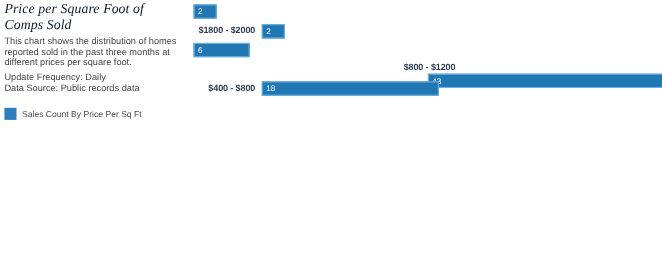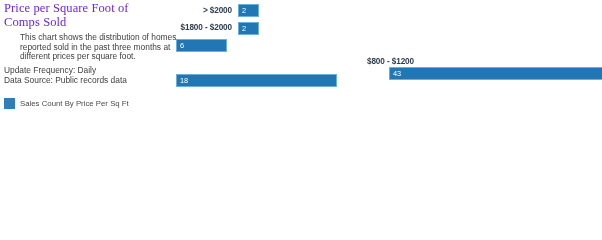--- a/index.html
+++ b/index.html
@@ -30,33 +30,34 @@
     left: 4px;
     top: 2px;
     width: 172px;
     height: 108px;
   }
 
   #chart-title {
     font-family: "Liberation Serif", serif;
     font-size: 12.5px;
     line-height: 13.5px;
-    color: #6d28d9;
+    color: #0f172a;
     letter-spacing: 0.1px;
     margin: 0 0 4px 0;
     width: 162px;
+    font-style: italic;
   }
 
   #chart-description {
     font-family: "Liberation Sans", sans-serif;
     font-size: 8.4px;
     line-height: 9.6px;
     color: #3f3f3f;
     width: 160px;
-    margin: 0 0 3px 16px;
+    margin: 0 0 3px 0;
   }
 
   .meta-line {
     font-family: "Liberation Sans", sans-serif;
     font-size: 8.4px;
     line-height: 10.5px;
     color: #3f3f3f;
     white-space: nowrap;
   }
 
@@ -164,21 +165,20 @@
 
     <div id="legend">
       <span id="legend-swatch"></span>
       <span id="legend-label">Sales Count By Price Per Sq Ft</span>
     </div>
   </div>
 
   <div id="chart-panel">
 
     <div class="bar-row" style="top:4px;">
-      <span class="cat-label">&gt; $2000</span>
       <span class="bar-wrap">
         <span class="bar" style="width:21px;"></span>
         <span class="bar-value inside">2</span>
       </span>
     </div>
 
     <div class="bar-row" style="top:21.5px;">
       <span class="cat-label">$1800 - $2000</span>
       <span class="bar-wrap">
         <span class="bar" style="width:21px;"></span>
@@ -195,20 +195,21 @@
 
     <div class="bar-row" style="top:56.5px;flex-direction:column;">
       <span class="cat-label">$800 - $1200</span>
       <span class="bar-wrap">
         <span class="bar" style="width:361px;"></span>
         <span class="bar-value inside">43</span>
       </span>
     </div>
 
     <div class="bar-row" style="top:74px;">
+      <span class="cat-label">$400 - $800</span>
       <span class="bar-wrap">
         <span class="bar" style="width:161px;"></span>
         <span class="bar-value inside">18</span>
       </span>
     </div>
 
 
   </div>
 </div>
 

